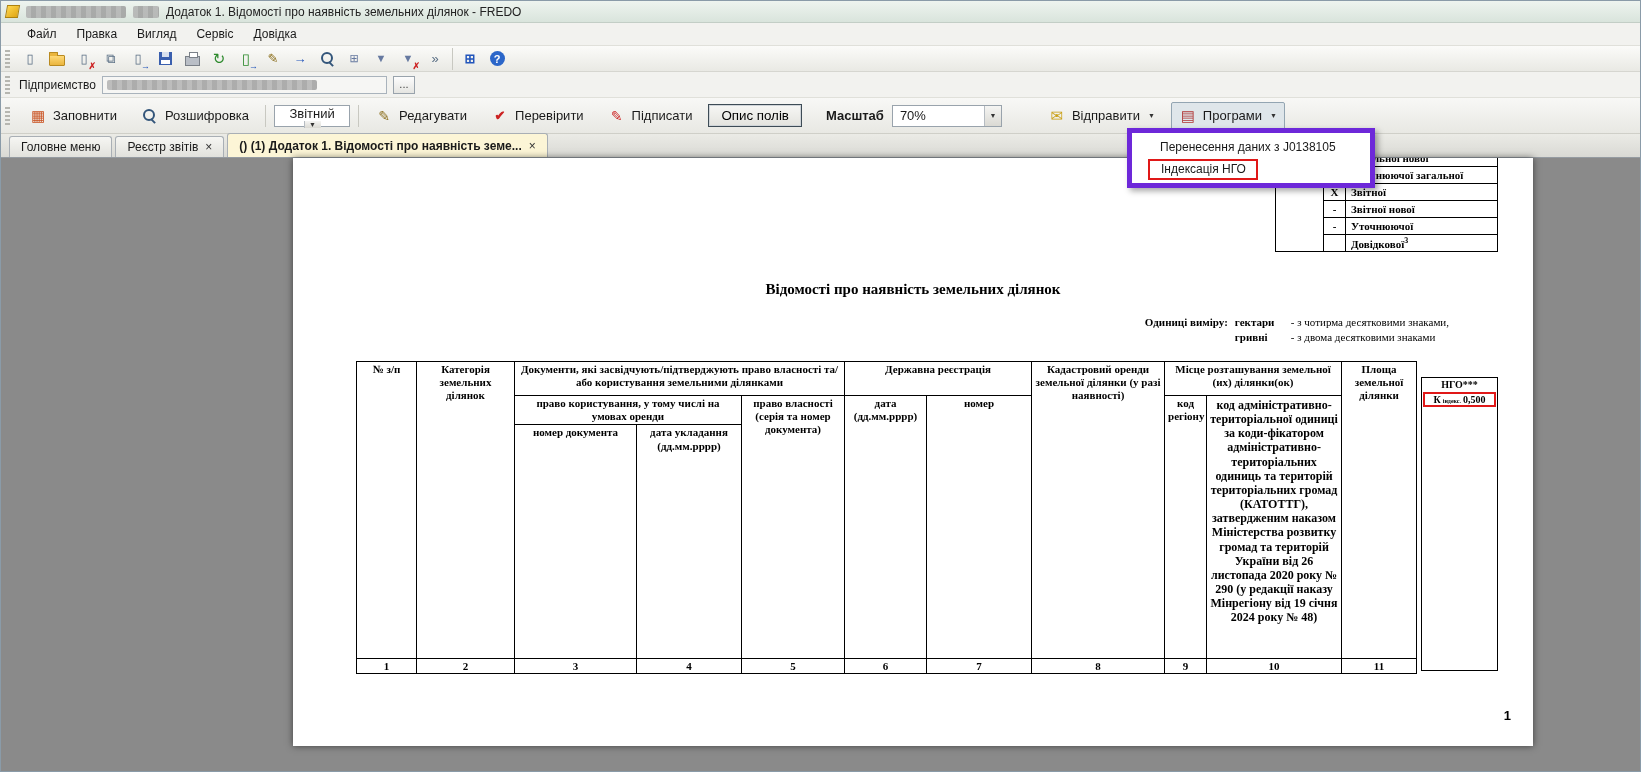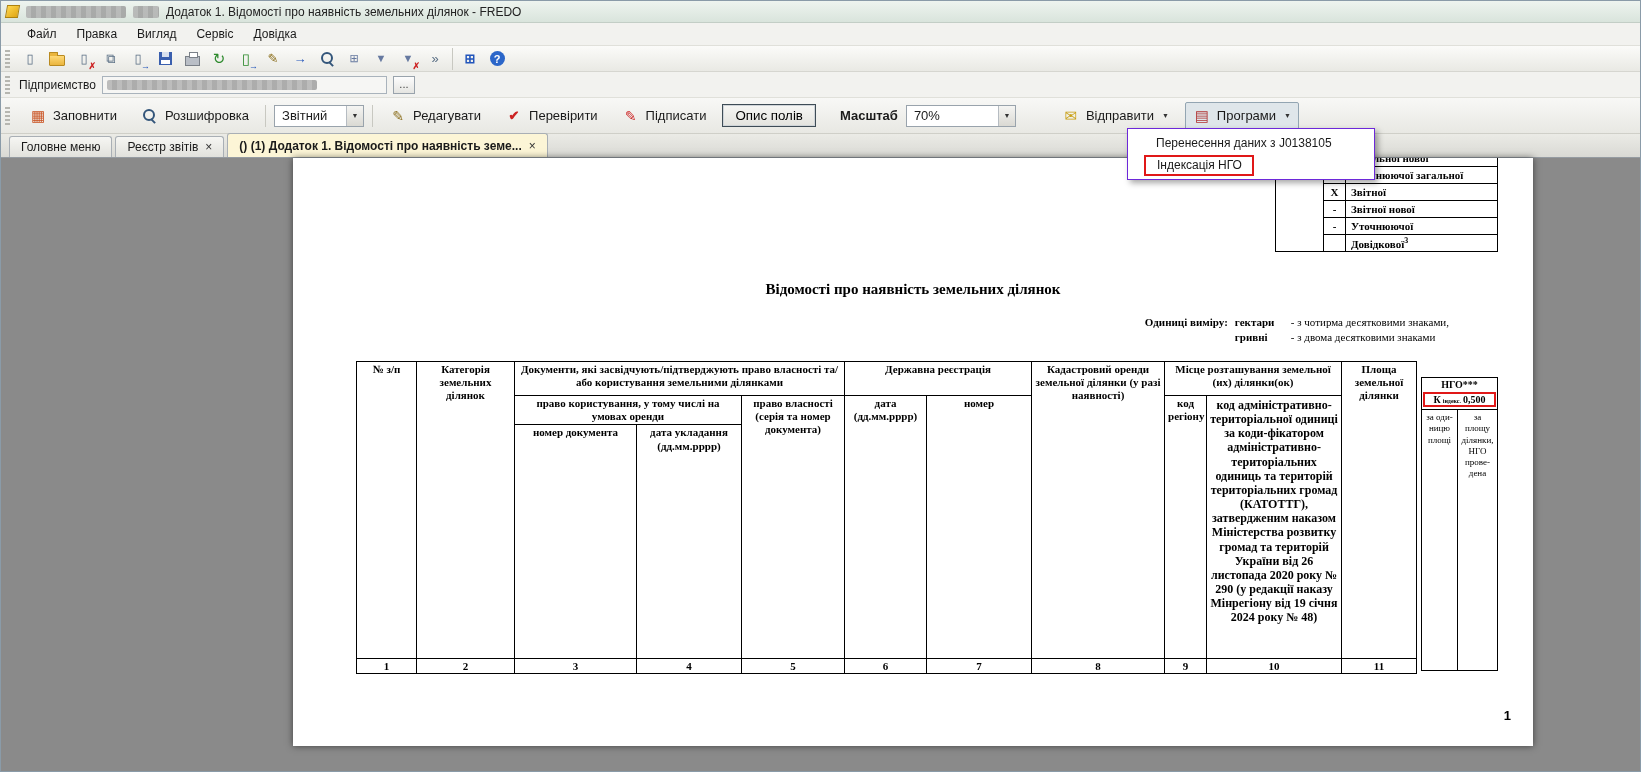--- a/index.html
+++ b/index.html
@@ -71,21 +71,21 @@
   .o-fill { color:#c94f1d; font-size:15px; }
   .o-edit { color:#8a6d1a; font-size:14px; }
   .o-check { color:#cc2222; font-size:13px; font-weight:bold; }
   .o-sign { color:#cc2222; font-size:14px; }
   .o-env { color:#caa21a; font-size:15px; }
   .o-prog { color:#b03434; font-size:15px; }
   .combo { background:#fff; border:1px solid #99a3ac; height:22px; display:flex; align-items:center; }
   .combo-text { padding:0 7px; flex:1; }
   .combo .caret { width:17px; height:100%; background:linear-gradient(#f5f5f3,#dad9d3);
     border-left:1px solid #b6bcc2; display:flex; align-items:center; justify-content:center; font-size:7px; color:#333; }
-  .w95 { width:90px; } .w110 { width:110px; }
+  .w95 { width:76px;flex-direction:column; } .w110 { width:110px; }
   .push-btn { padding:3px 12px; background:linear-gradient(#f7f7f5,#e3e3de);
     border:1px solid #3e4c56; box-shadow:inset 0 0 0 1px #cfd4d8; }
   .drop-caret { font-size:7px; color:#333; margin-left:2px; }
   .ml30 { margin-left:30px; }
   .scale-label { margin-left:16px;font-weight:bold; }
   
   .tabbar { position:absolute; top:133px; left:0; right:0; height:24px;
     background:linear-gradient(#ebebe6,#d9d9d4); border-bottom:1px solid #959ba1;
     display:flex; align-items:flex-end; padding-left:8px; gap:3px; }
   .tab { height:21px; display:flex; align-items:center; gap:7px; padding:0 11px;
@@ -131,21 +131,21 @@
   .ngo-coef .subtxt { font-size:6px; align-self:flex-end; margin-bottom:1px; }
   .ngo-cols { flex:1; display:flex; border-top:1px solid #000; margin-top:2px;
     font-weight:normal; font-size:9px; }
   .ngo-cols > div { padding:2px 1px; white-space:pre-line; line-height:1.25; }
   .ngo-c1 { width:36px; border-right:1px solid #000; }
   .ngo-c2 { flex:1; }
   .page-number { position:absolute; right:22px; top:550px; font-weight:bold; font-size:13px;
     font-family:"Liberation Sans",sans-serif; }
   
   .dropdown { position:absolute; left:1126px; top:127px; width:248px; background:#fff;
-    border:1px solid #6d28d9; box-shadow:3px 3px 6px rgba(0,0,0,.35); z-index:60;
+    border:5px solid #6d28d9; box-shadow:3px 3px 6px rgba(0,0,0,.35); z-index:60;
     font-size:12px; padding:2px 0; }
   .dd-item { height:23px; display:flex; align-items:center; padding-left:28px; white-space:nowrap; }
   .dd-item.hl { padding-left:16px; }
   .hl-box { border:2px solid #e01818; padding:1px 10px 2px 11px; }
 </style>
 </head>
 <body>
 
 <div class="titlebar">
   <span class="app-icon"></span>
@@ -408,31 +408,20 @@
     </tbody>
       </table>
 
     <div class="ngo">
       <div class="ngo-h">НГО***</div>
       <div class="ngo-coef">
         <span>К</span>
           <span class="subtxt">індекс.</span>
         <span>0,500</span>
       </div>
-      <div class="ngo-cols">
-        <div class="ngo-c1">за оди-
-ницю
-площі</div>
-        <div class="ngo-c2">за
-площу
-ділянки,
-НГО
-прове-
-дена</div>
-      </div>
     </div>
 
     <div class="page-number">1</div>
   </div>
 </div>
 
 <div class="dropdown">
   <div class="dd-item">
     <span>Перенесення даних з J0138105</span>
   </div>

